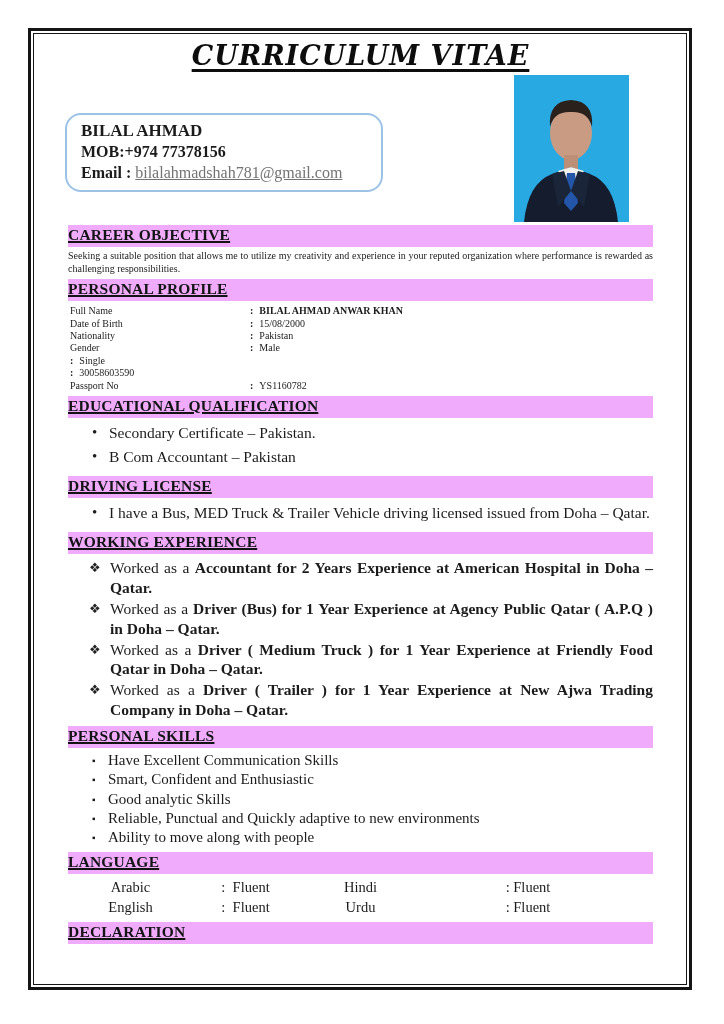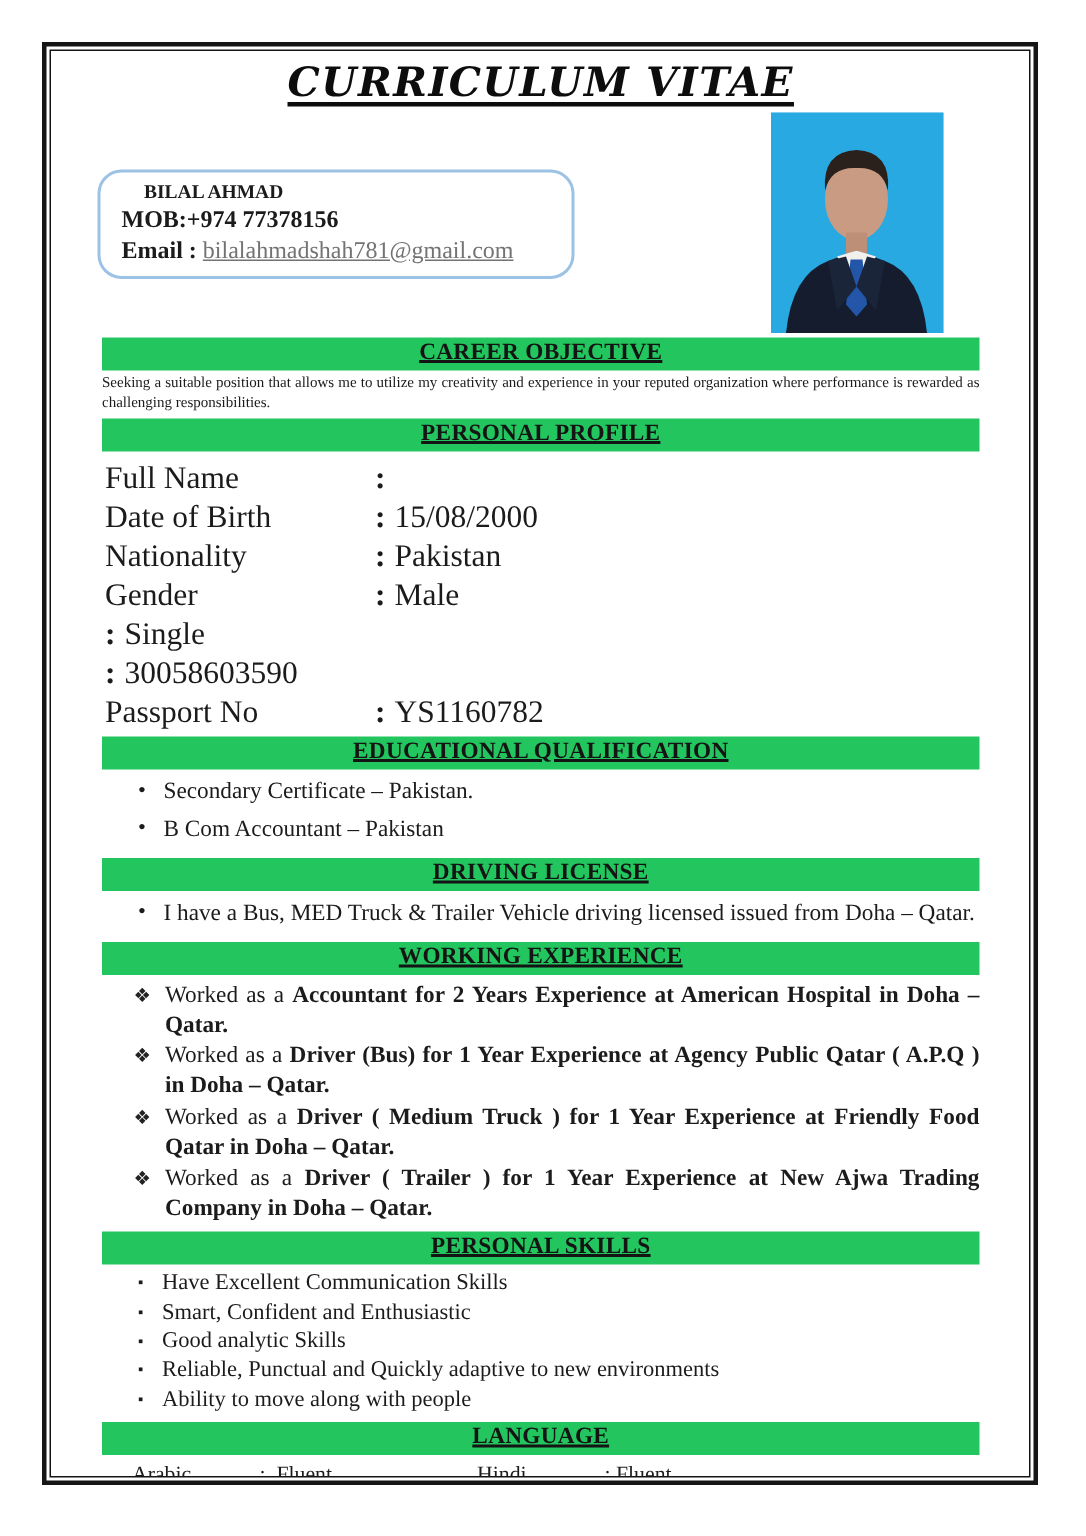--- a/index.html
+++ b/index.html
@@ -16,43 +16,43 @@
     font-size: 27px; letter-spacing: 1px; color: #0d0d0d;
     text-decoration: underline; text-decoration-thickness: 2.5px; text-underline-offset: 4px;
   }
 
   .header-row { position: relative; height: 152px; }
   .contact-box {
     position: absolute; left: -3px; top: 42px; width: 318px;
     border: 2px solid #9cc3e5; border-radius: 16px; padding: 5px 12px 6px 14px;
     font-size: 16px; line-height: 1.3;
   }
-  .contact-name, .contact-loc { font-weight: bold; font-size: 13px; margin-left: 15px; }
+  .contact-name, .contact-loc { font-weight: bold; font-size: 17px; }
   .contact-mob { font-weight: bold; }
   .contact-email-label { font-weight: bold; }
   .contact-email a, .contact-email .lnk { color: #737373; text-decoration: underline; cursor: pointer; }
 
   .photo {
     position: absolute; top: 4px; right: 24px; width: 115px; height: 147px;
     background: #29a9e1; overflow: hidden;
   }
 
   .bar {
-    background: #22c55e; text-align: center; padding: 1px 0 3px;
+    background: #f0abfc; padding: 1px 0 3px;
     margin-top: 2px; margin-bottom: 2px;
   }
   .bar span {
     font-weight: bold; font-size: 15.5px; letter-spacing: 0.2px; color: #141414;
     text-decoration: underline; text-decoration-thickness: 1.5px;
   }
 
   .para { font-size: 10px; line-height: 1.26; text-align: justify; padding: 1px 0 2px; }
 
   .profile { padding: 2px 0 2px 2px; }
-  .profile-row { display: flex; font-size: 21px; line-height: 1.24; }
+  .profile-row { display: flex; font-size: 10px; line-height: 1.24; }
   .profile-row .lbl { width: 180px; flex: none; }
   .profile-row .col { font-weight: bold; margin-right: 6px; }
   .profile-row.strong-val .val { font-weight: bold; }
 
   ul.plain { list-style: none; }
   .li { display: flex; font-size: 15.5px; line-height: 1.3; }
   .li .txt { flex: 1; }
 
   .edu-list, .drv-list { padding: 3px 0 3px 24px; }
   .edu-list .li, .drv-list .li { margin-bottom: 4px; }
@@ -62,21 +62,21 @@
   .work-list .li { margin-bottom: 1px; }
   .work-list .bullet { width: 21px; flex: none; font-size: 13px; padding-top: 2px; color: #222; }
   .work-list .txt { text-align: justify; line-height: 1.28; }
   .work-list .txt b { font-weight: bold; }
 
   .skill-list { padding: 2px 0 2px 24px; }
   .skill-list .li { margin-bottom: 2.5px; font-size: 15px; line-height: 1.12; }
   .skill-list .bullet { width: 16px; flex: none; font-size: 10px; padding-top: 3px; }
 
   .lang-table { padding: 2px 0 2px 20px; font-size: 14.5px; }
-  .lang-row { display: grid; grid-template-columns: 85px 145px 85px auto; line-height: 1.35; }
+  .lang-row { display: grid; grid-template-columns: 85px 145px 85px auto; line-height: 1.35; text-align: center; }
   .lang-row .col { font-weight: normal; }
   .lang-val { white-space: pre; }
 </style>
 </head>
 <body>
 
 <div class="page">
   <div class="frame">
     <div class="frame-inner">
 
@@ -107,20 +107,21 @@
       </div>
 
       <div class="bar"><span>CAREER OBJECTIVE</span></div>
       <p class="para">Seeking a suitable position that allows me to utilize my creativity and experience in your reputed organization where performance is rewarded as challenging responsibilities.</p>
 
       <div class="bar"><span>PERSONAL PROFILE</span></div>
       <div class="profile">
         <div class="profile-row strong-val">
             <span class="lbl">Full Name</span>
             <span class="col">:</span>
+            <span class="val">BILAL AHMAD ANWAR KHAN</span>
           </div>
         <div class="profile-row">
             <span class="lbl">Date of Birth</span>
             <span class="col">:</span>
             <span class="val">15/08/2000</span>
           </div>
         <div class="profile-row">
             <span class="lbl">Nationality</span>
             <span class="col">:</span>
             <span class="val">Pakistan</span>

